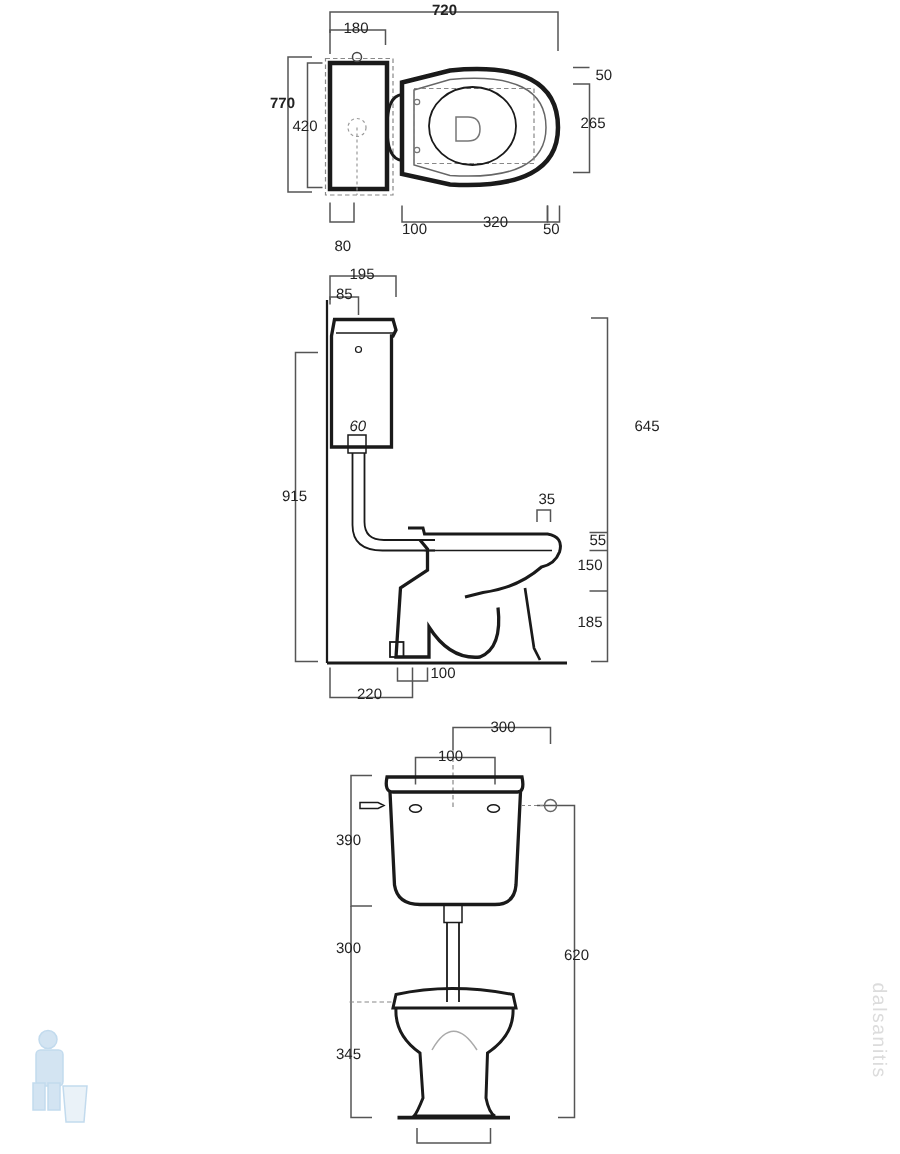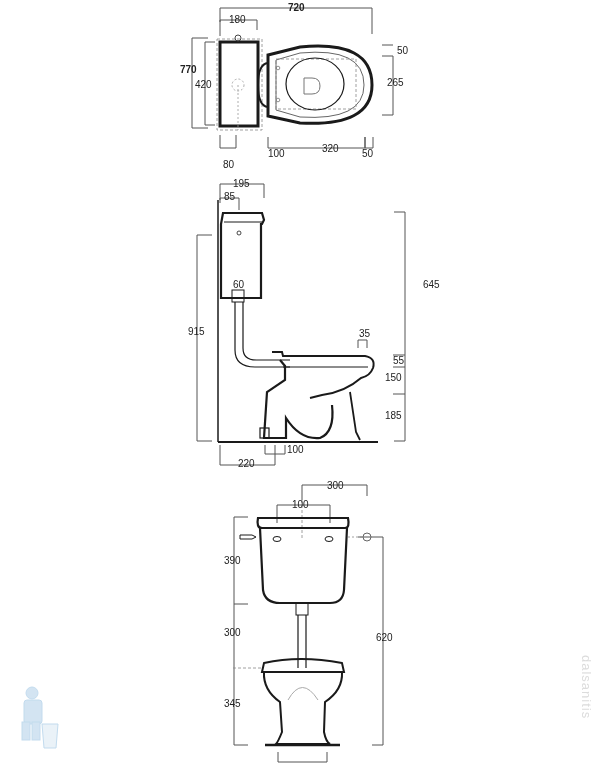--- a/index.html
+++ b/index.html
@@ -123,21 +123,21 @@
 <span class="lbl" style="left:195px;top:79px;">420</span>
 <span class="lbl" style="left:223px;top:148px;margin-top:11px;">80</span>
 <span class="lbl" style="left:268px;top:148px;">100</span>
 <span class="lbl" style="left:322px;top:143px;">320</span>
 <span class="lbl" style="left:362px;top:148px;">50</span>
 <span class="lbl" style="left:397px;top:45px;">50</span>
 <span class="lbl" style="left:387px;top:77px;">265</span>
 
 <span class="lbl" style="left:233px;top:178px;">195</span>
 <span class="lbl" style="left:224px;top:191px;">85</span>
-<span class="lbl" style="left:233px;top:279px;">60</span>
+<span class="lbl" style="left:233px;top:279px;font-style:italic;">60</span>
 <span class="lbl" style="left:188px;top:326px;">915</span>
 <span class="lbl" style="left:383px;top:279px;padding-left:40px;">645</span>
 <span class="lbl" style="left:359px;top:328px;">35</span>
 <span class="lbl" style="left:393px;top:355px;">55</span>
 <span class="lbl" style="left:385px;top:372px;">150</span>
 <span class="lbl" style="left:385px;top:410px;">185</span>
 <span class="lbl" style="left:238px;top:458px;">220</span>
 <span class="lbl" style="left:287px;top:444px;">100</span>
 
 <span class="lbl" style="left:327px;top:480px;">300</span>

